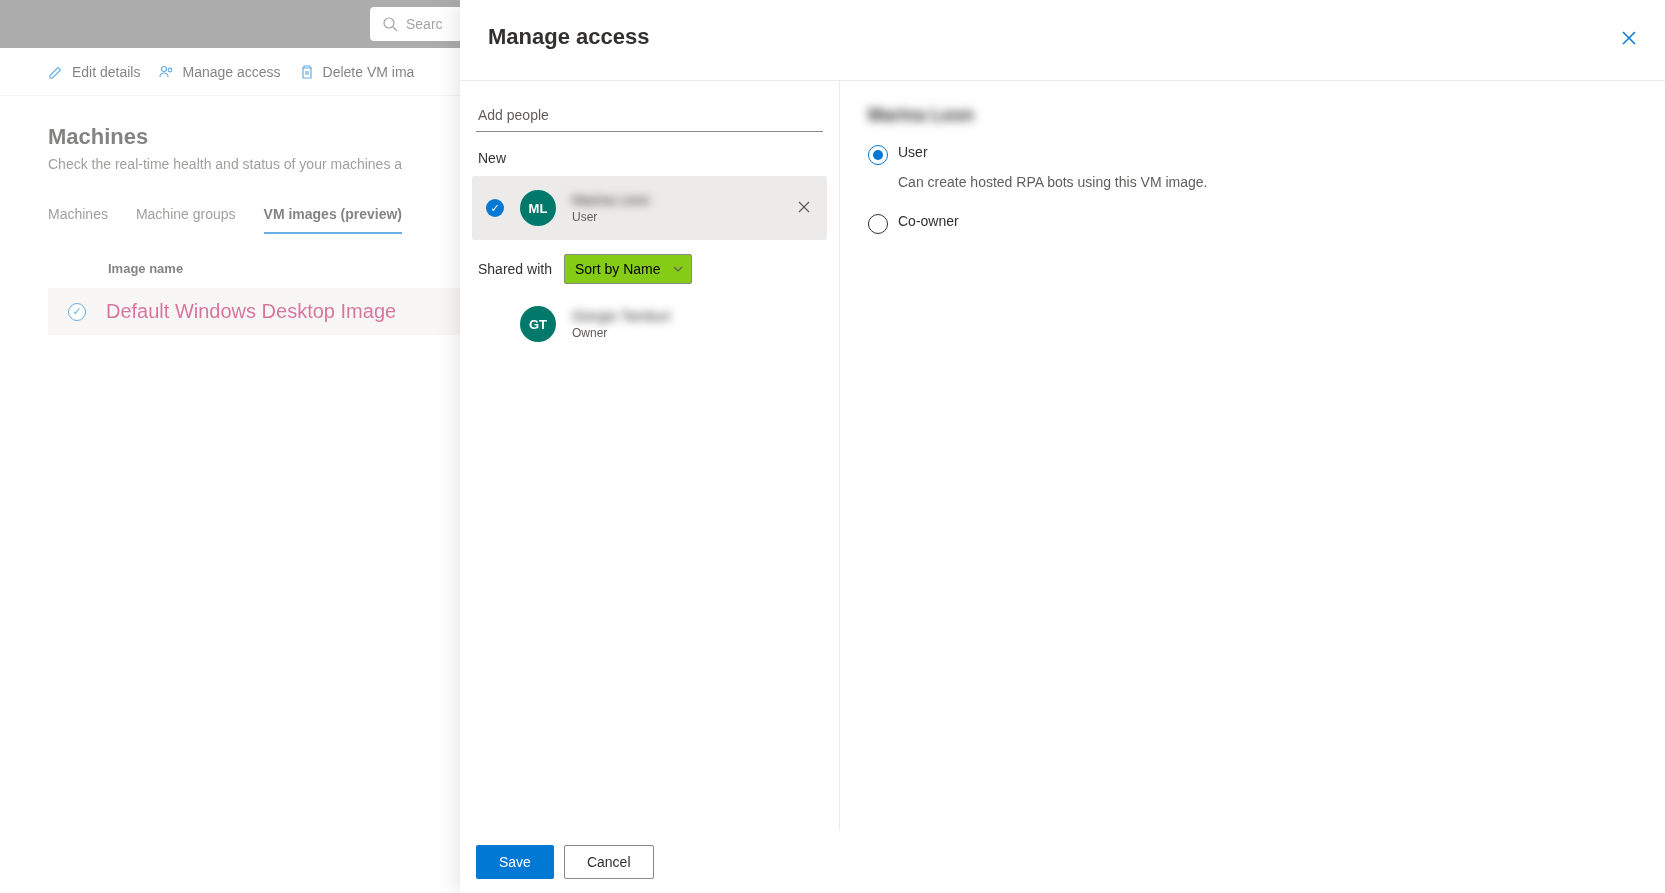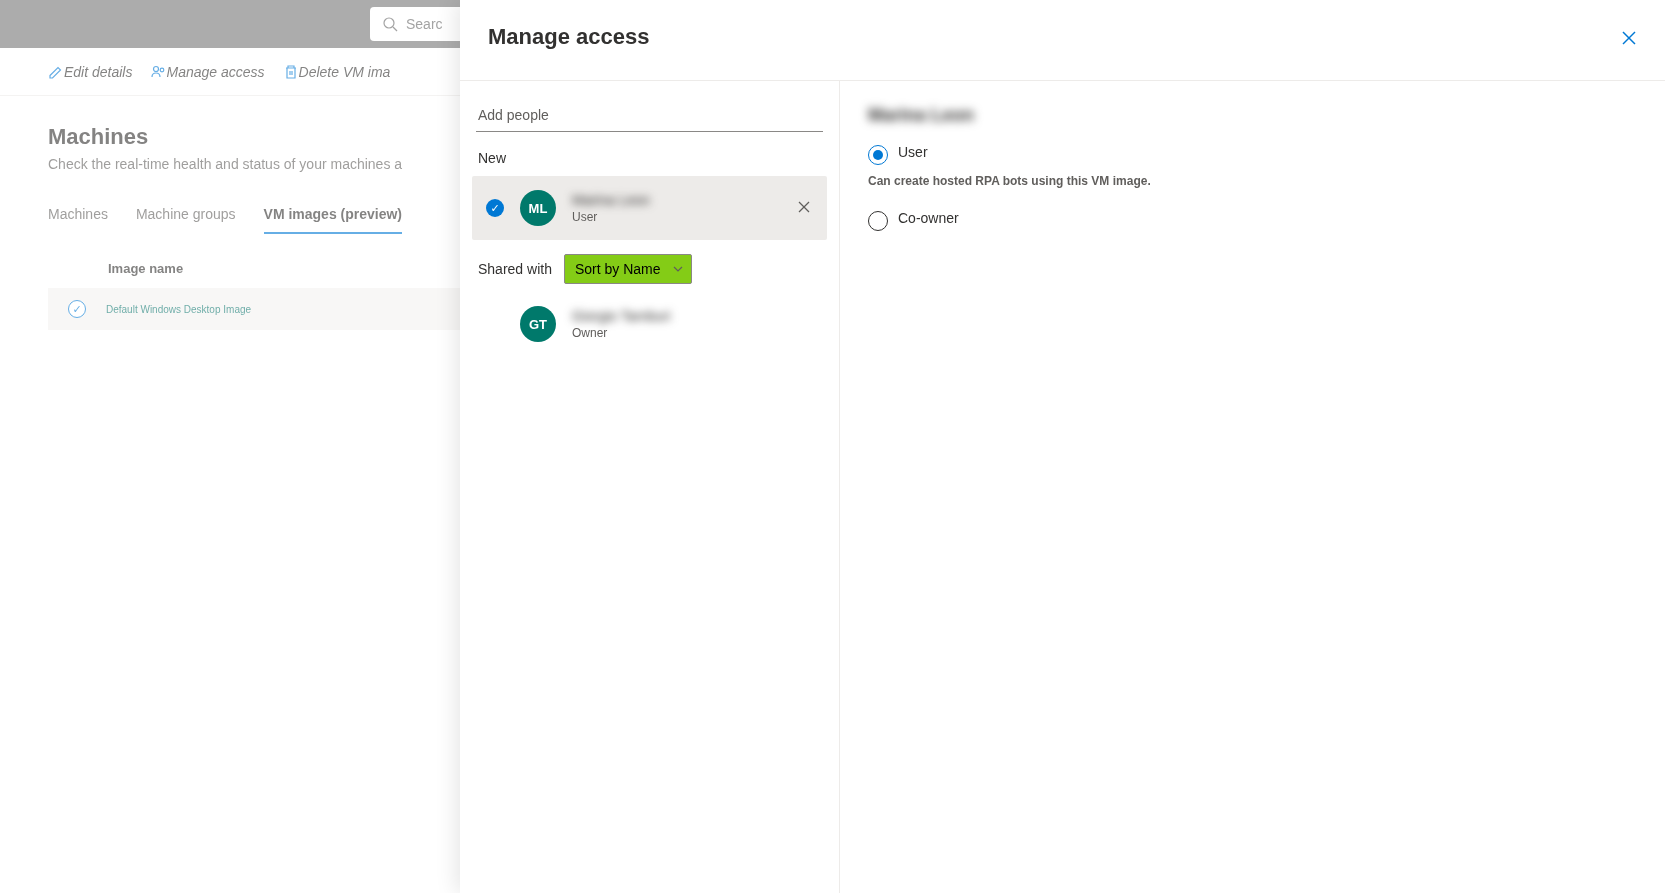--- a/index.html
+++ b/index.html
@@ -45,25 +45,24 @@
       height: 48px;
       display: flex;
       align-items: center;
       padding: 0 48px;
       gap: 18px;
       border-bottom: 1px solid #edebe9;
     }
     .command-item {
       display: flex;
       align-items: center;
-      gap: 0;
-      color: #323130;
-      font-size: 14px;
-      cursor: pointer;
-      font-style: italic;
+      gap: 8px;
+      color: #323130;
+      font-size: 14px;
+      cursor: pointer;
     }
     .command-icon {
       width: 16px;
       height: 16px;
       color: #0078d4;
     }
     .page-content {
       padding: 28px 48px;
     }
     .page-title {
@@ -115,22 +114,22 @@
       border-radius: 50%;
       border: 1px solid #0078d4;
       background: #ffffff;
       display: flex;
       align-items: center;
       justify-content: center;
       color: #0078d4;
       font-size: 11px;
     }
     .row-text {
-      font-size: 10px;
-      color: #0f766e;
+      font-size: 20px;
+      color: #be185d;
     }
     
     
     .panel-overlay {
       position: absolute;
       top: 0;
       left: 0;
       width: 100%;
       height: 100%;
       pointer-events: none;
@@ -328,25 +327,25 @@
       width: 10px;
       height: 10px;
       border-radius: 50%;
       background: #0078d4;
     }
     .radio-label {
       font-size: 14px;
       color: #323130;
     }
     .radio-desc {
-      font-size: 12px;
-      color: #605e5c;
+      font-size: 14px;
+      color: #605e5c;
+      margin-left: 30px;
       margin-bottom: 20px;
       line-height: 1.4;
-      font-weight: bold;
     }
     .panel-footer {
       padding: 14px 16px;
       display: flex;
       gap: 10px;
     }
     .btn {
       padding: 8px 22px;
       font-size: 14px;
       border-radius: 2px;
@@ -478,14 +477,18 @@
           <div class="radio-label">User</div>
         </div>
         <div class="radio-desc">Can create hosted RPA bots using this VM image.</div>
 
         <div class="radio-option">
           <div class="radio-circle"></div>
           <div class="radio-label">Co-owner</div>
         </div>
       </div>
     </div>
+    <div class="panel-footer">
+      <button class="btn btn-primary">Save</button>
+      <button class="btn btn-secondary">Cancel</button>
+    </div>
   </div>
 </div>
 
 </body></html>

